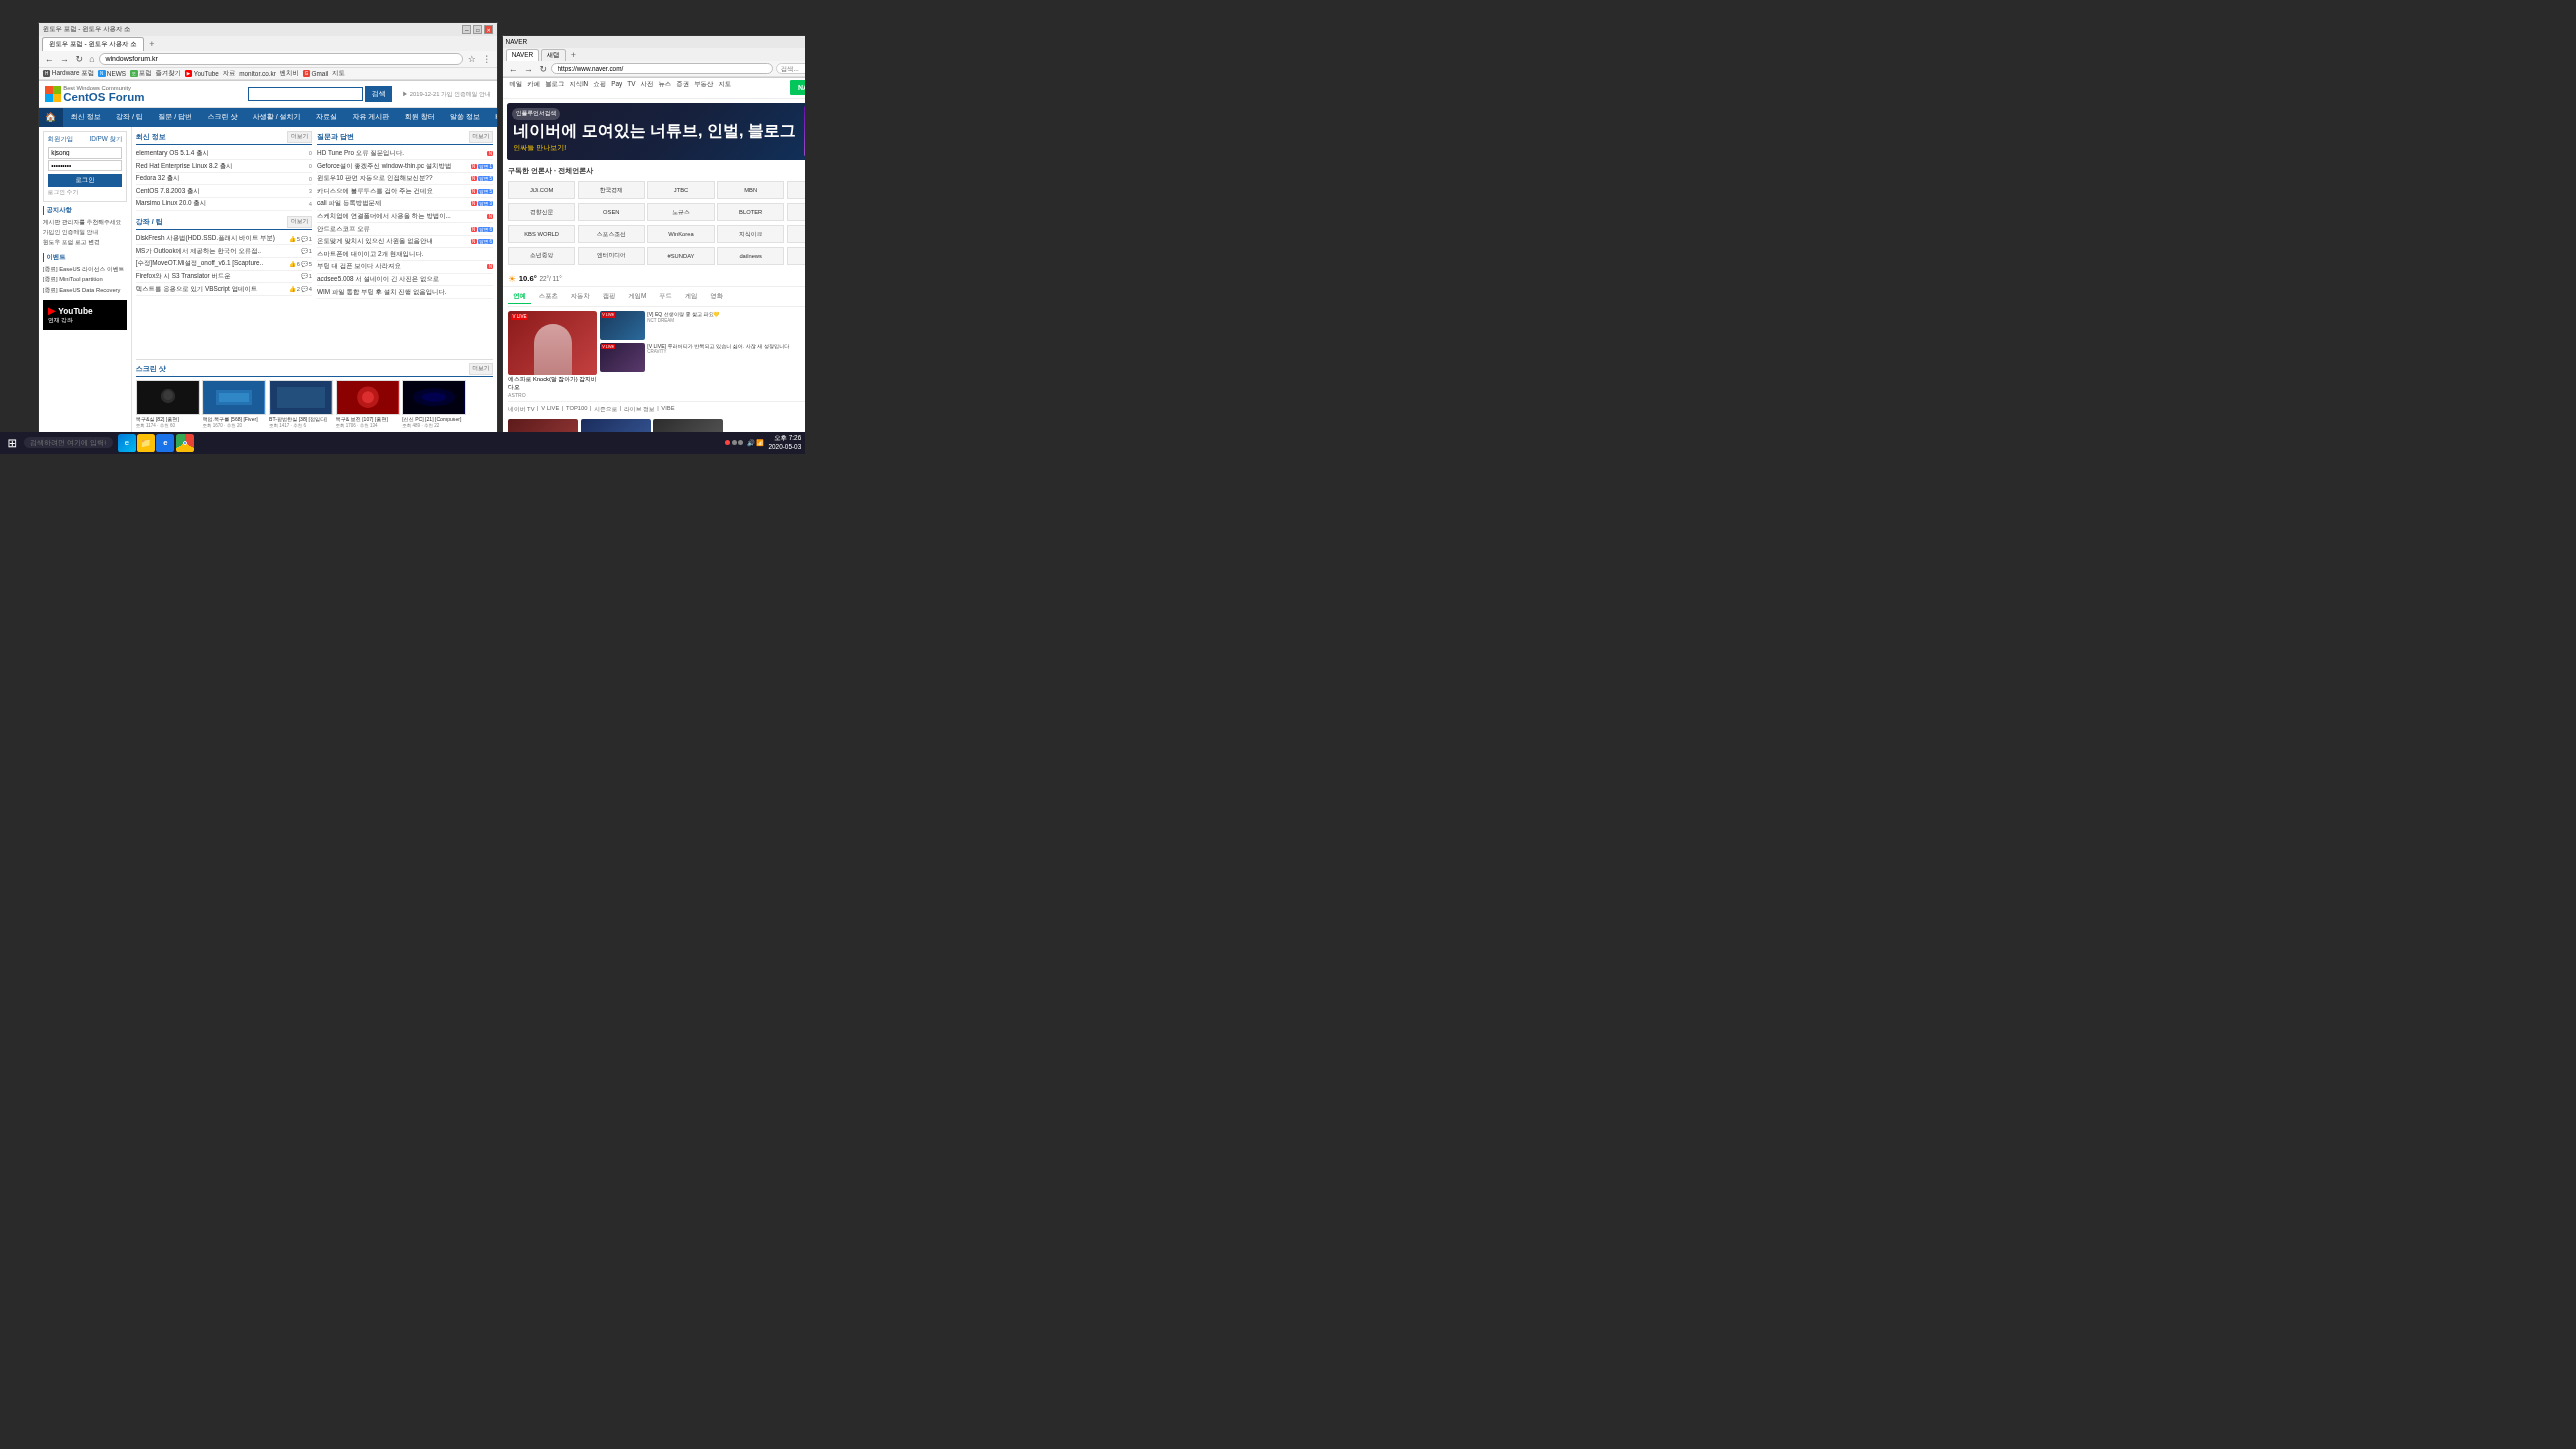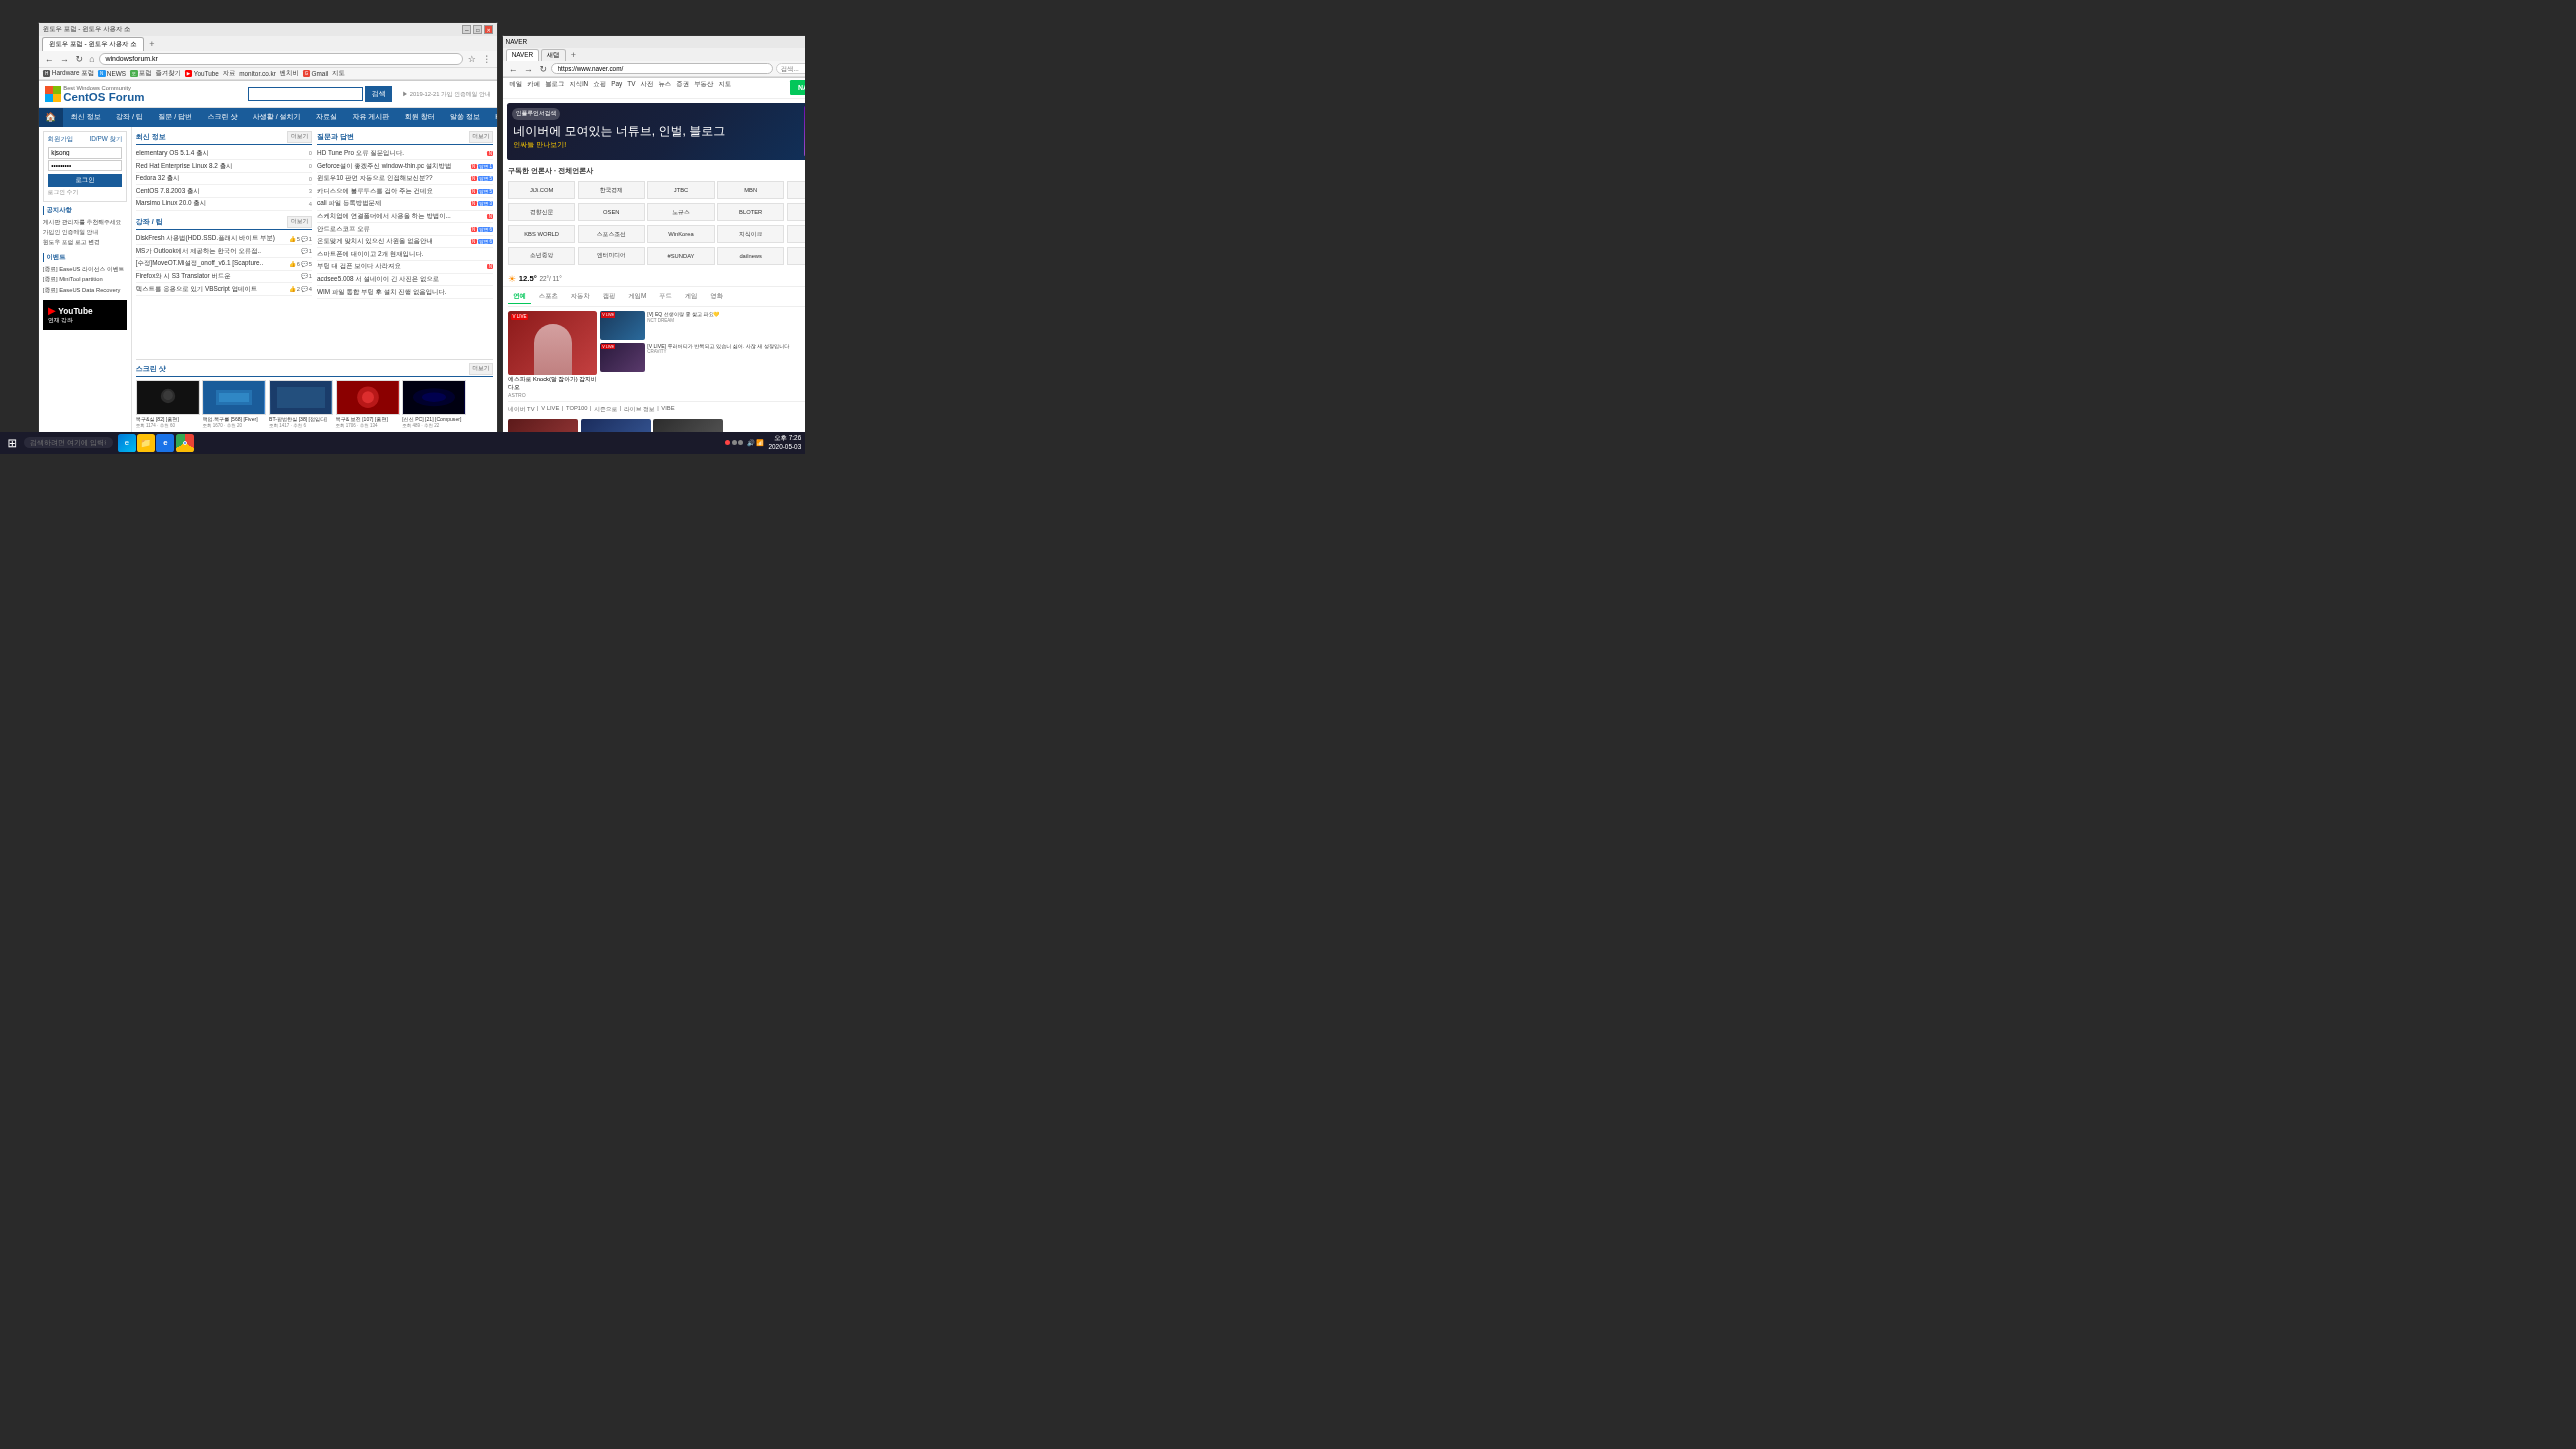--- a/index.html
+++ b/index.html
@@ -587,22 +587,22 @@
       border-radius: 2.6px;
       display: flex;
       align-items: center;
       padding: 6.4px;
       position: relative;
       overflow: hidden;
     }
 
     .naver-banner-text {
       color: #fff;
-      font-size: 12px;
-      font-weight: normal;
+      font-size: 16px;
+      font-weight: bold;
       line-height: 1.4;
       z-index: 1;
     }
 
     .naver-banner-sub {
       color: #ffcc00;
       font-size: 7px;
     }
 
     .naver-news-section {
@@ -1188,21 +1188,21 @@
         <div class="media-item">엔터미디어</div>
         <div class="media-item">#SUNDAY</div>
         <div class="media-item">dailnews</div>
         <div class="media-item">비씩미경제</div>
       </div>
     </div>
 
     <div style="padding:2.6px 5.1px;display:flex;align-items:center;gap:5.1px;border-bottom:0.6px solid #eee;">
       <div style="display:flex;align-items:center;gap:2.6px;">
         <span style="color:#ff8c00;font-size:9px;">☀</span>
-        <span style="font-size:7.7px;font-weight:bold;">12.5°</span>
+        <span style="font-size:7.7px;font-weight:bold;">10.6°</span>
         <span style="font-size:6.4px;color:#666;">22°/ 11°</span>
       </div>
       <div style="margin-left:auto;font-size:5.8px;color:#888;">대전</div>
     </div>
 
     <div class="today-hot">
       <div class="category-tabs">
         <div class="cat-tab active">연예</div>
         <div class="cat-tab">스포츠</div>
         <div class="cat-tab">자동차</div>

